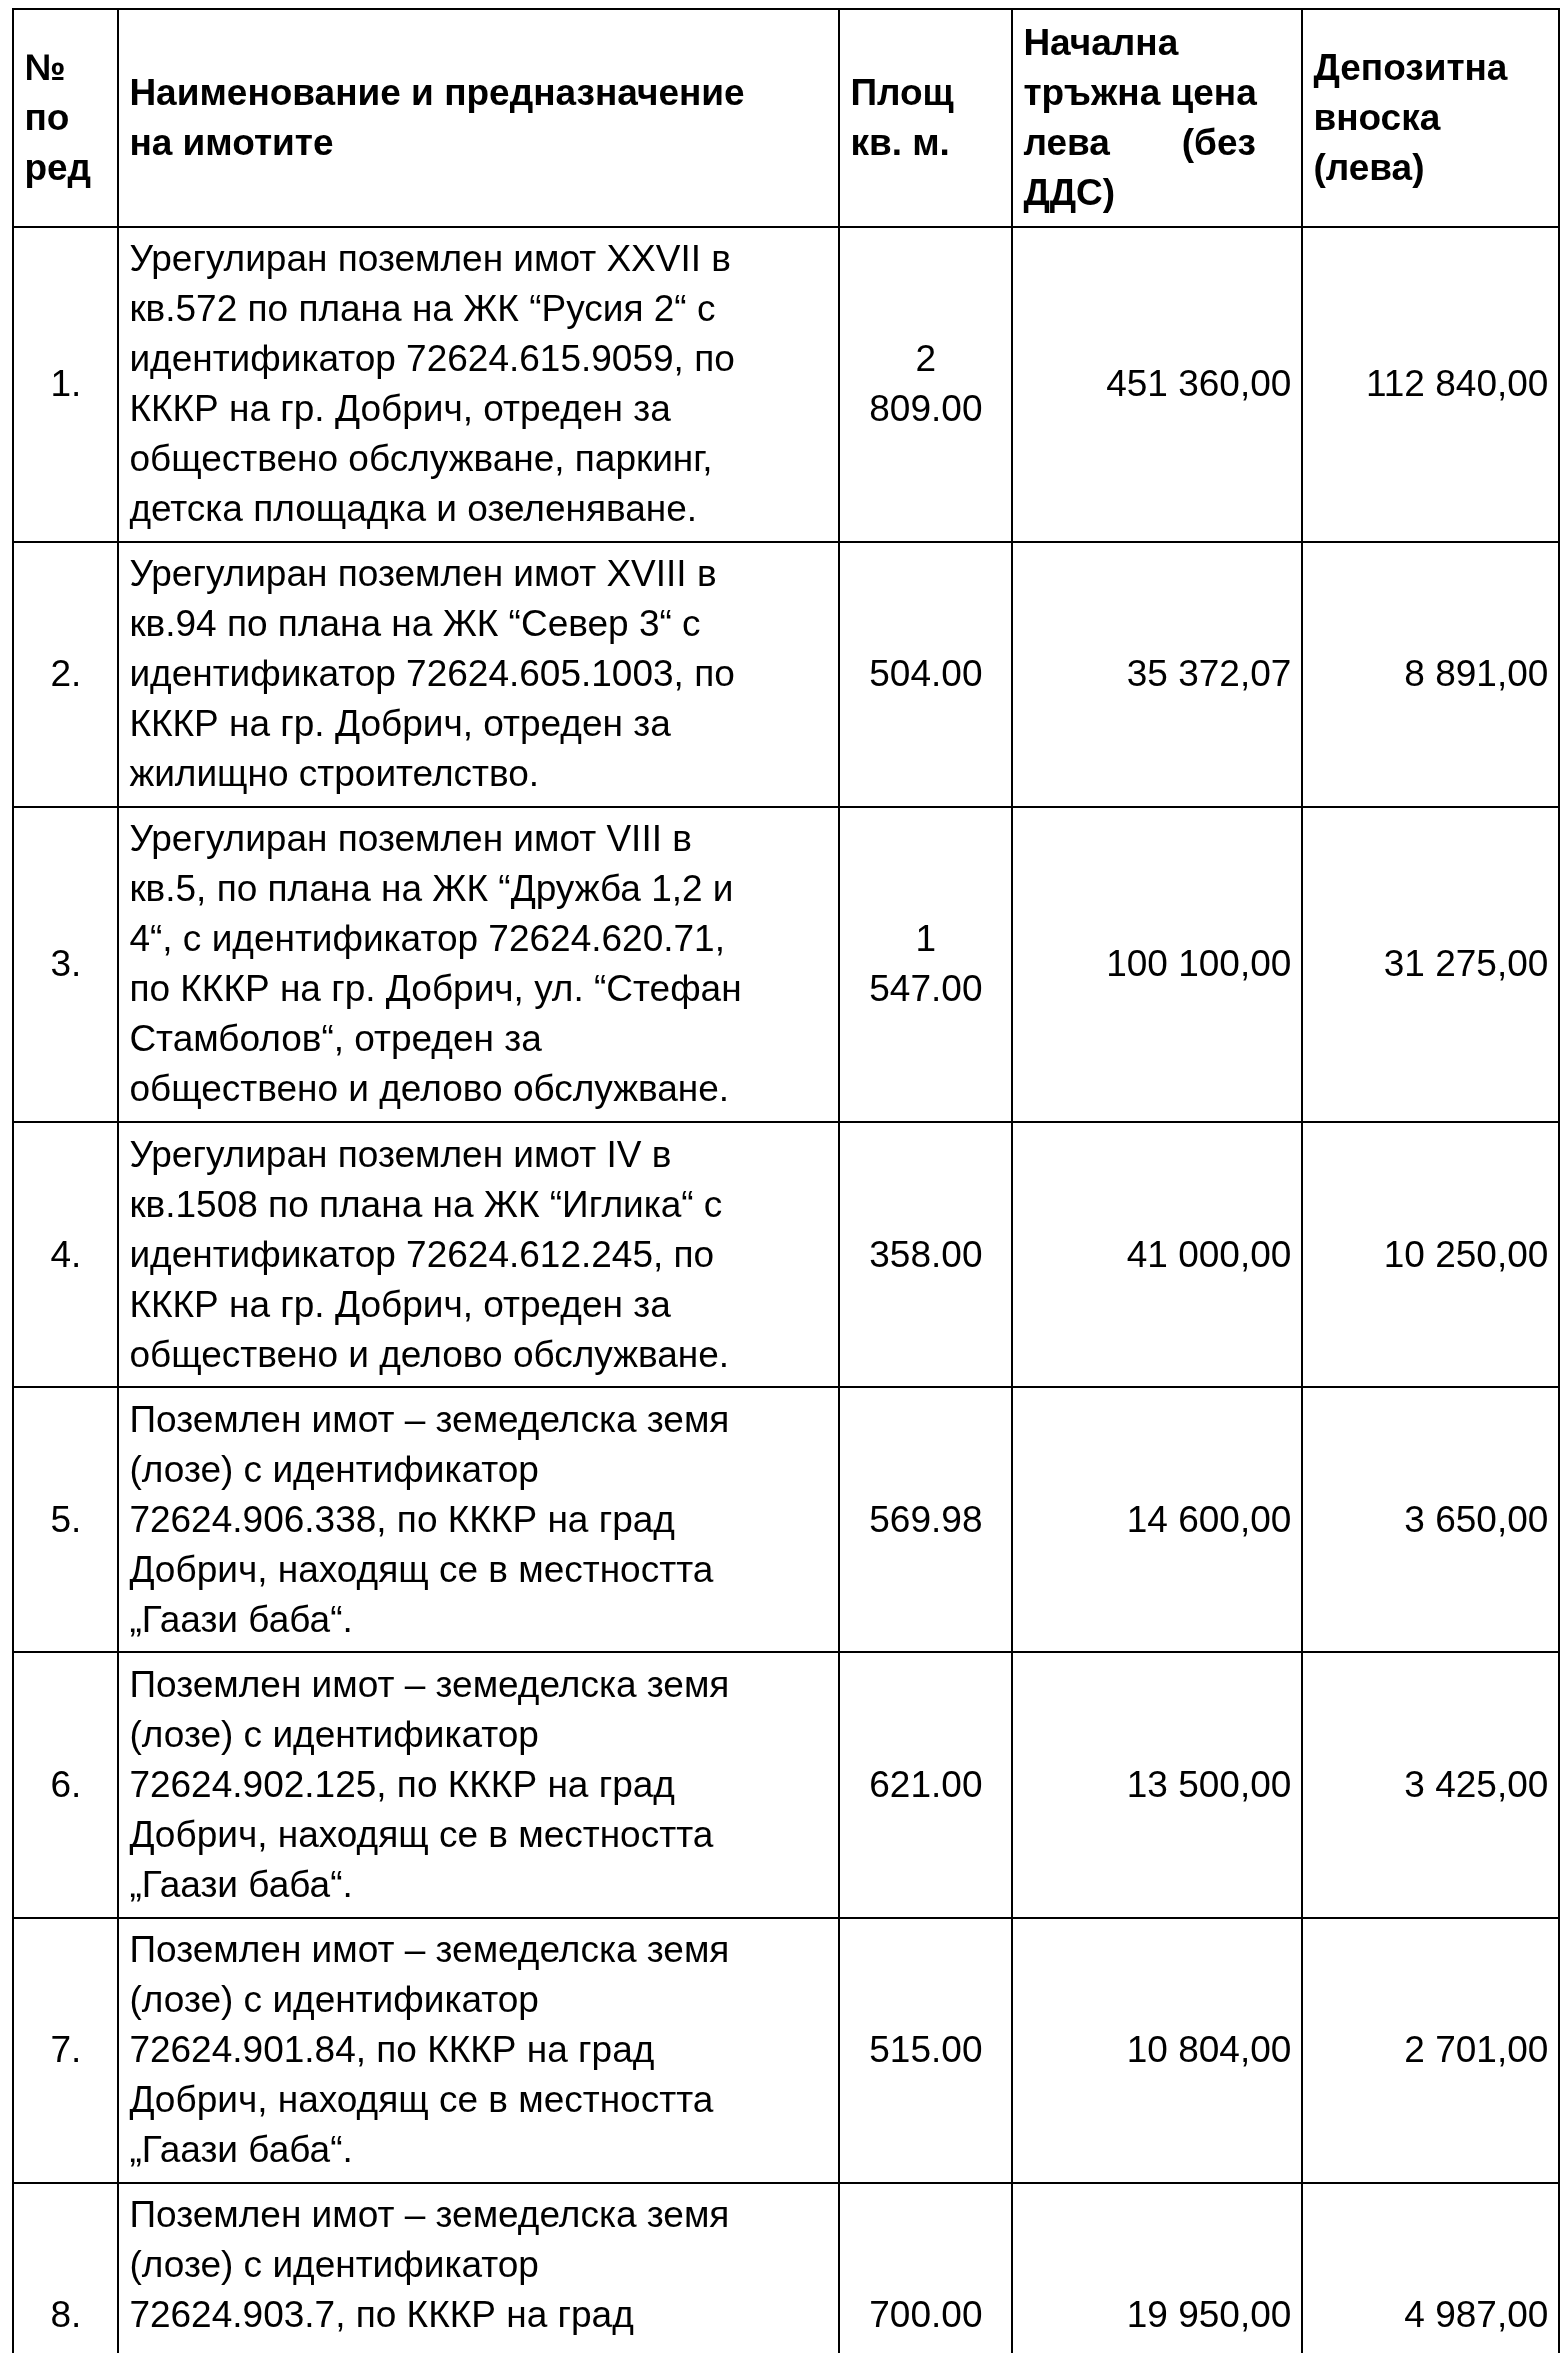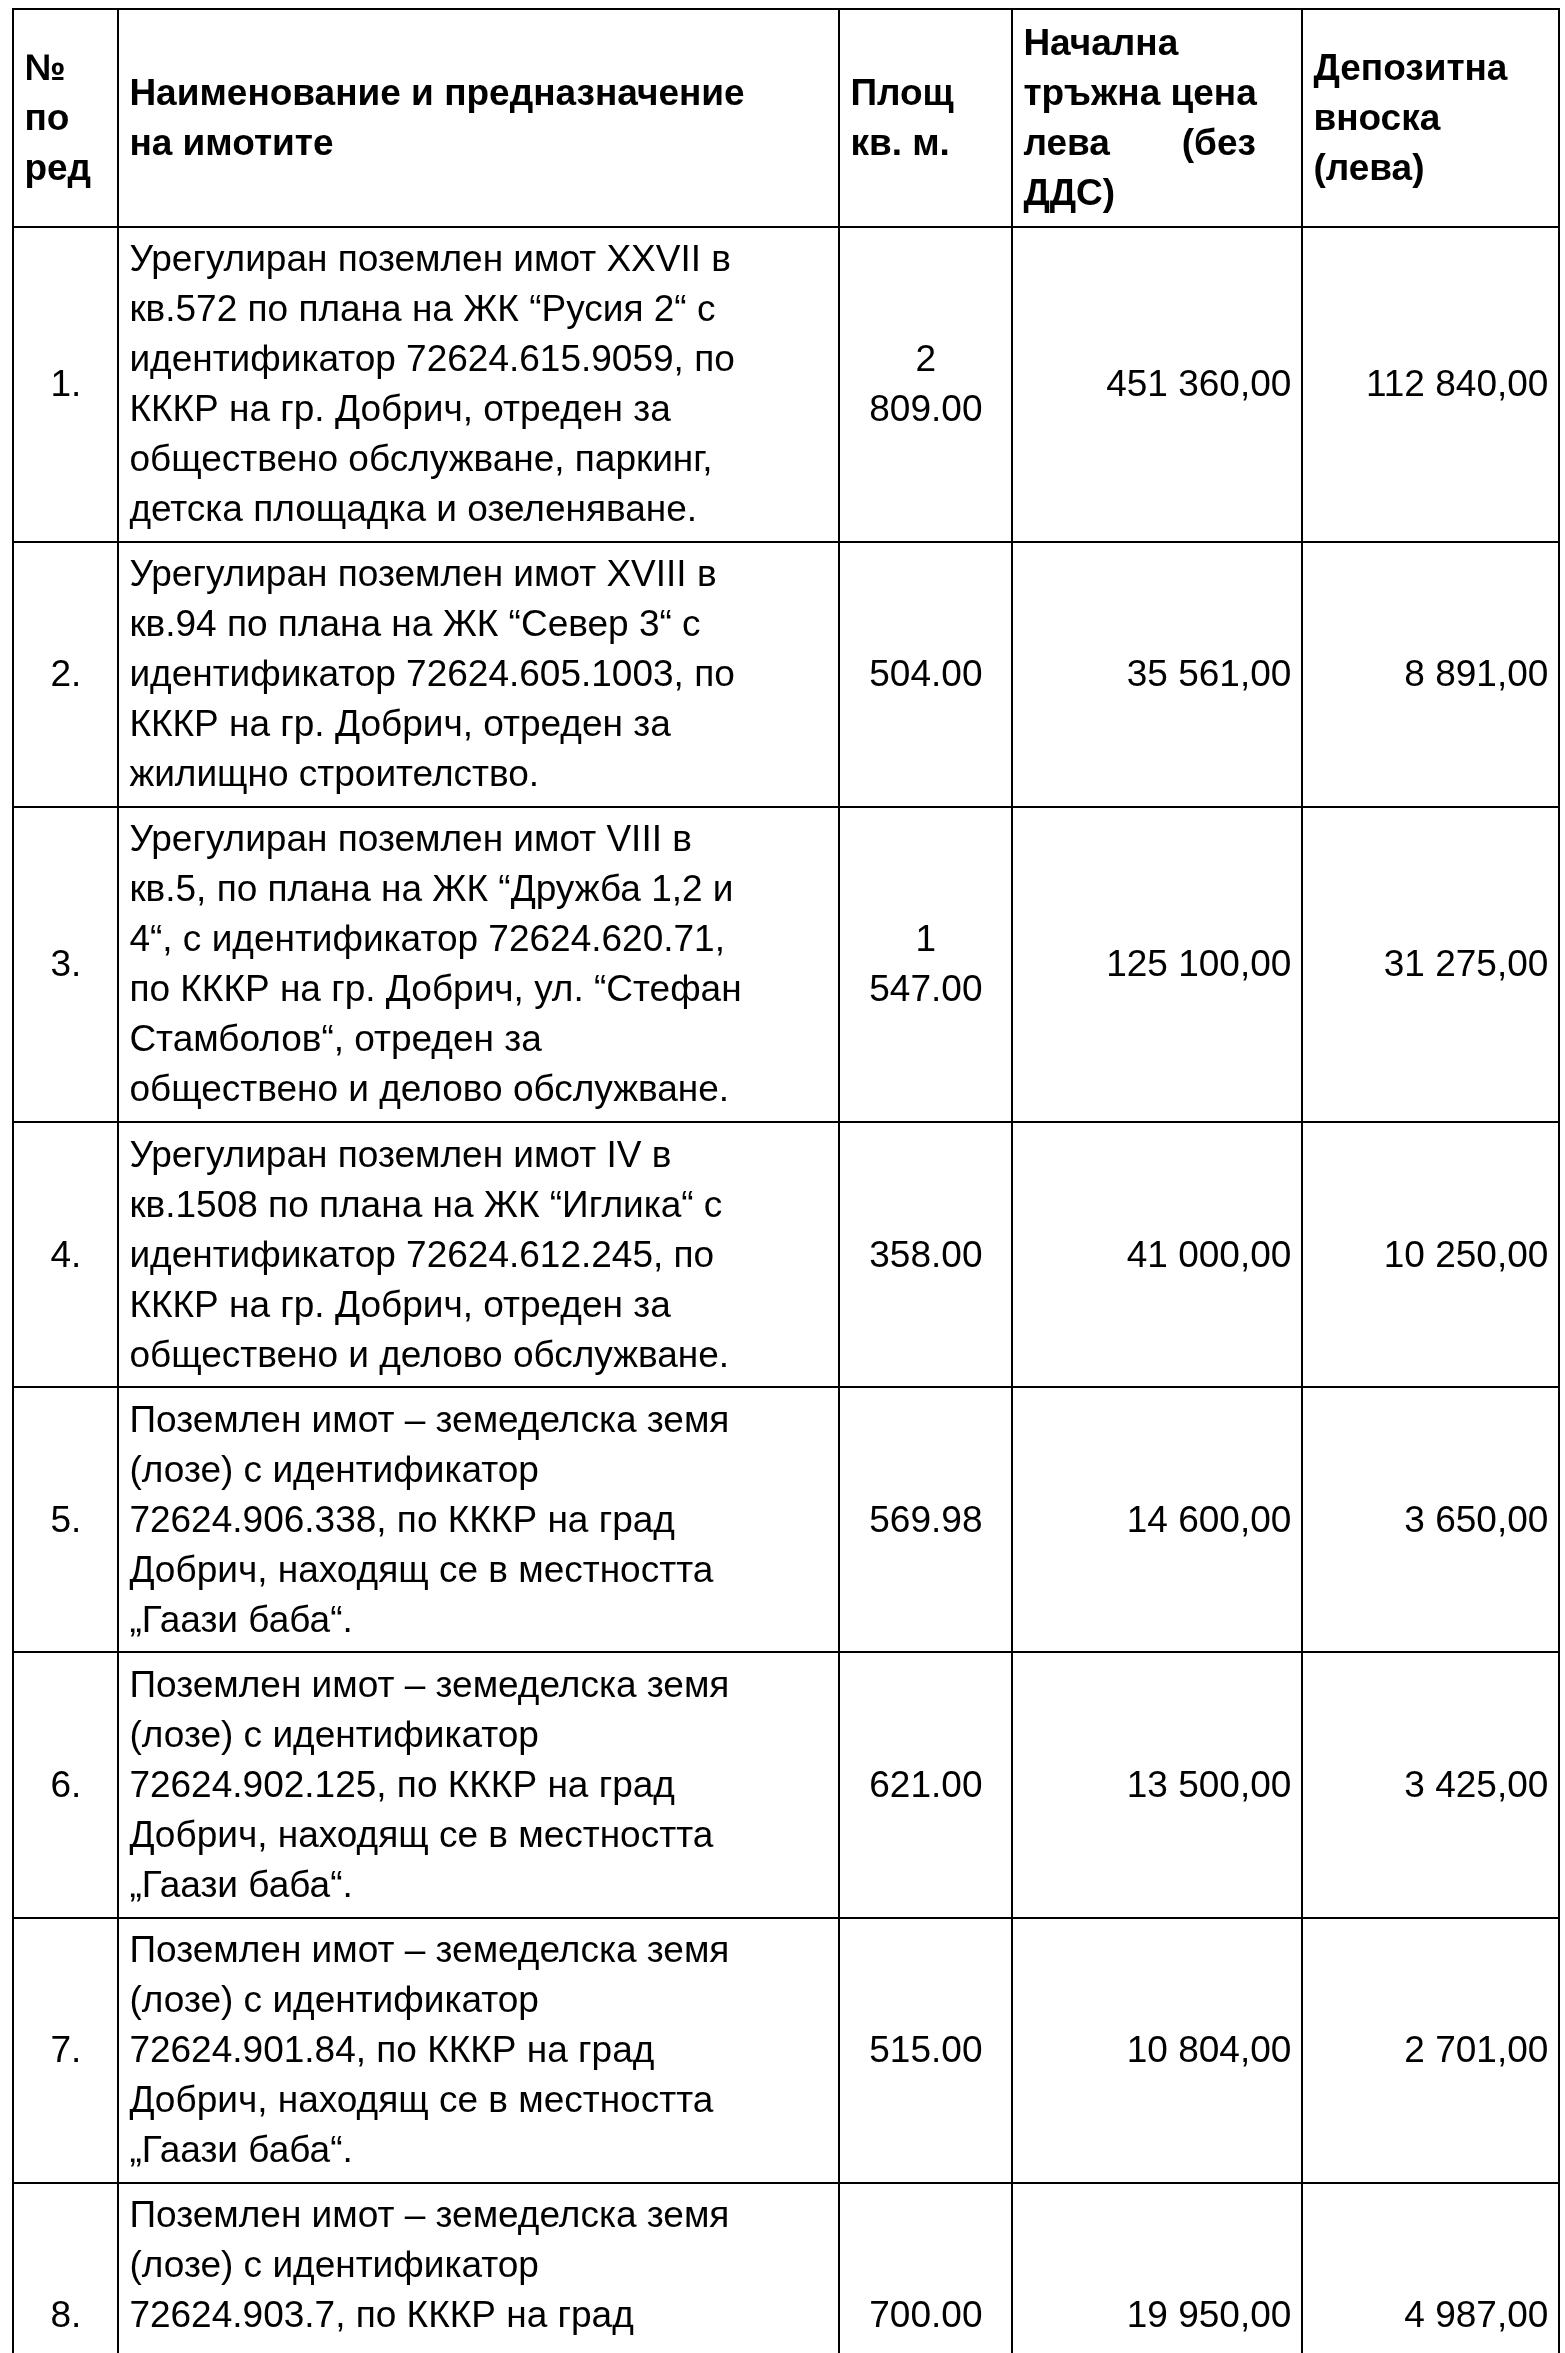--- a/index.html
+++ b/index.html
@@ -100,34 +100,34 @@
         <td class="c-dep">112 840,00</td>
       </tr>
       <tr>
         <td class="c-num">2.</td>
         <td class="c-name">Урегулиран поземлен имот XVIII в
 кв.94 по плана на ЖК “Север 3“ с
 идентификатор 72624.605.1003, по
 КККР на гр. Добрич, отреден за
 жилищно строителство.</td>
         <td class="c-area">504.00</td>
-        <td class="c-price">35 561,00</td>
+        <td class="c-price">35 372,07</td>
         <td class="c-dep">8 891,00</td>
       </tr>
       <tr>
         <td class="c-num">3.</td>
         <td class="c-name">Урегулиран поземлен имот VIII в
 кв.5, по плана на ЖК “Дружба 1,2 и
 4“, с идентификатор 72624.620.71,
 по КККР на гр. Добрич, ул. “Стефан
 Стамболов“, отреден за
 обществено и делово обслужване.</td>
         <td class="c-area">1
 547.00</td>
-        <td class="c-price">125 100,00</td>
+        <td class="c-price">100 100,00</td>
         <td class="c-dep">31 275,00</td>
       </tr>
       <tr>
         <td class="c-num">4.</td>
         <td class="c-name">Урегулиран поземлен имот IV в
 кв.1508 по плана на ЖК “Иглика“ с
 идентификатор 72624.612.245, по
 КККР на гр. Добрич, отреден за
 обществено и делово обслужване.</td>
         <td class="c-area">358.00</td>

